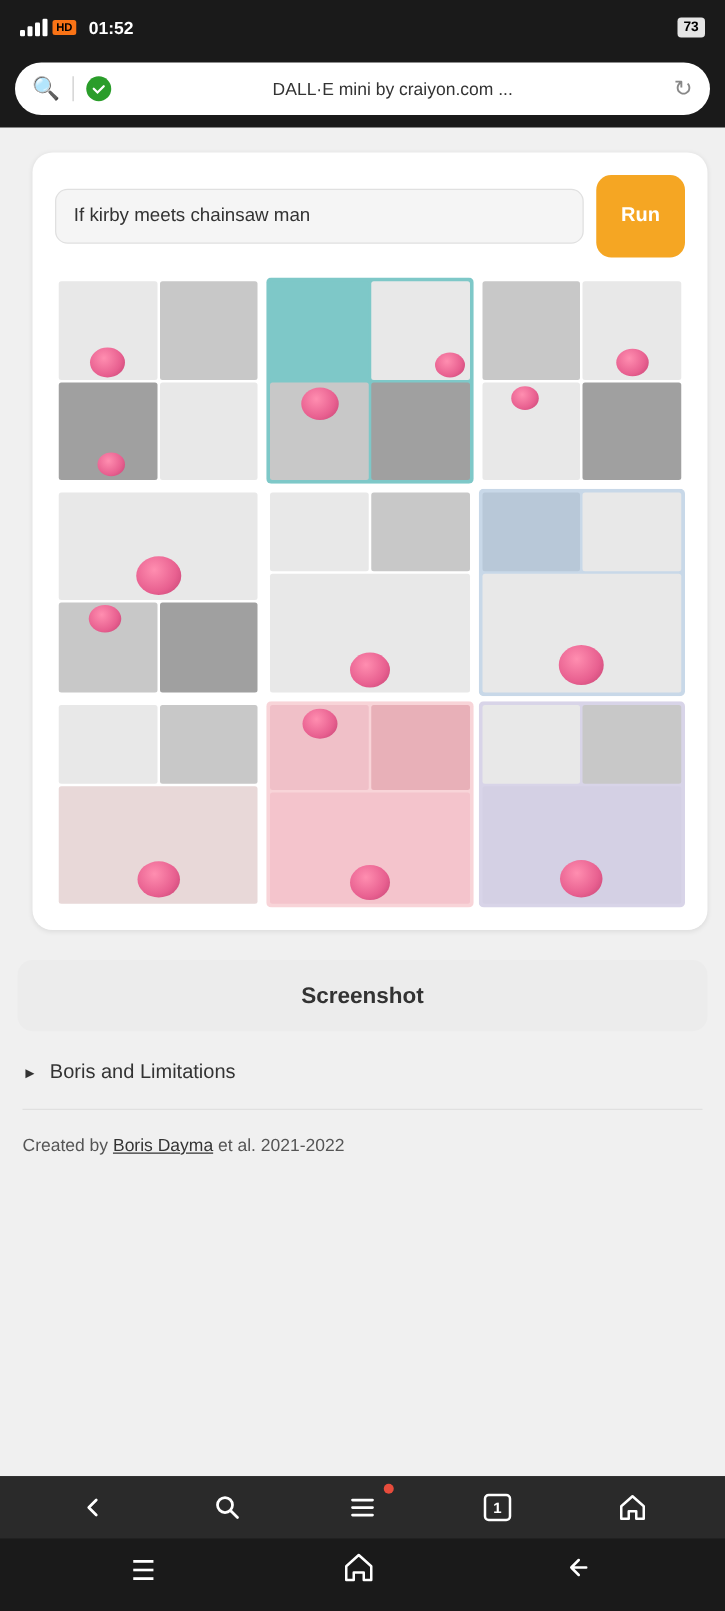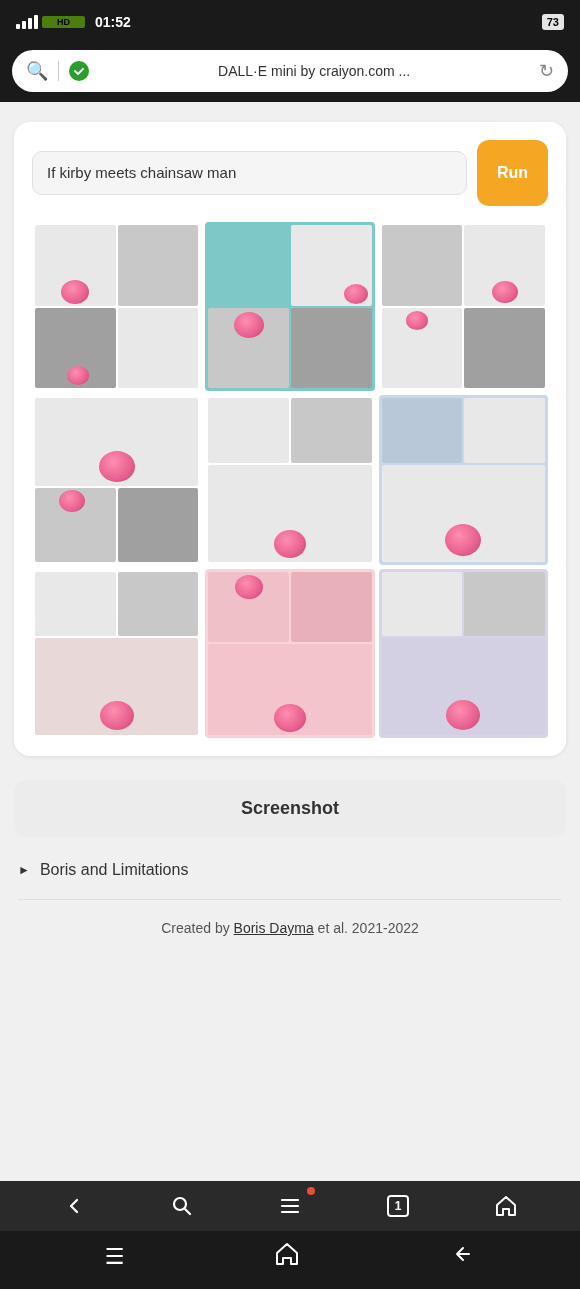--- a/index.html
+++ b/index.html
@@ -35,25 +35,25 @@
       display: flex;
       gap: 2px;
       align-items: flex-end;
     }
     .signal-bar {
       background: white;
       width: 4px;
       border-radius: 1px;
     }
     .hd-badge {
-      background: #4d7c0f;
+      background: #f97316;
       color: black;
       font-size: 9px;
       font-weight: 900;
-      padding: 1px 15px;
+      padding: 1px 3px;
       border-radius: 2px;
     }
     .battery {
       background: #e5e5e5;
       border-radius: 3px;
       padding: 2px 5px;
       font-size: 11px;
       font-weight: 700;
       color: black;
     }
@@ -114,20 +114,21 @@
       flex: 1;
       padding: 20px 14px;
     }
 
     
     .card {
       background: white;
       border-radius: 16px;
       padding: 18px;
       box-shadow: 0 1px 4px rgba(0,0,0,0.08);
+      margin-left: 12px;
     }
 
     
     .search-row {
       display: flex;
       align-items: center;
       gap: 10px;
       margin-bottom: 16px;
     }
     .search-input-wrapper {
@@ -225,21 +226,20 @@
       background: #e0e0e0;
       margin: 20px 4px;
     }
 
     
     .created-by {
       margin-top: 20px;
       padding: 0 4px 24px;
       font-size: 14px;
       color: #555;
-      text-align: center;
     }
     .creator-link {
       text-decoration: underline;
       color: #333;
       font-weight: 500;
     }
 
     
     .nav-bar {
       background: #2a2a2a;

